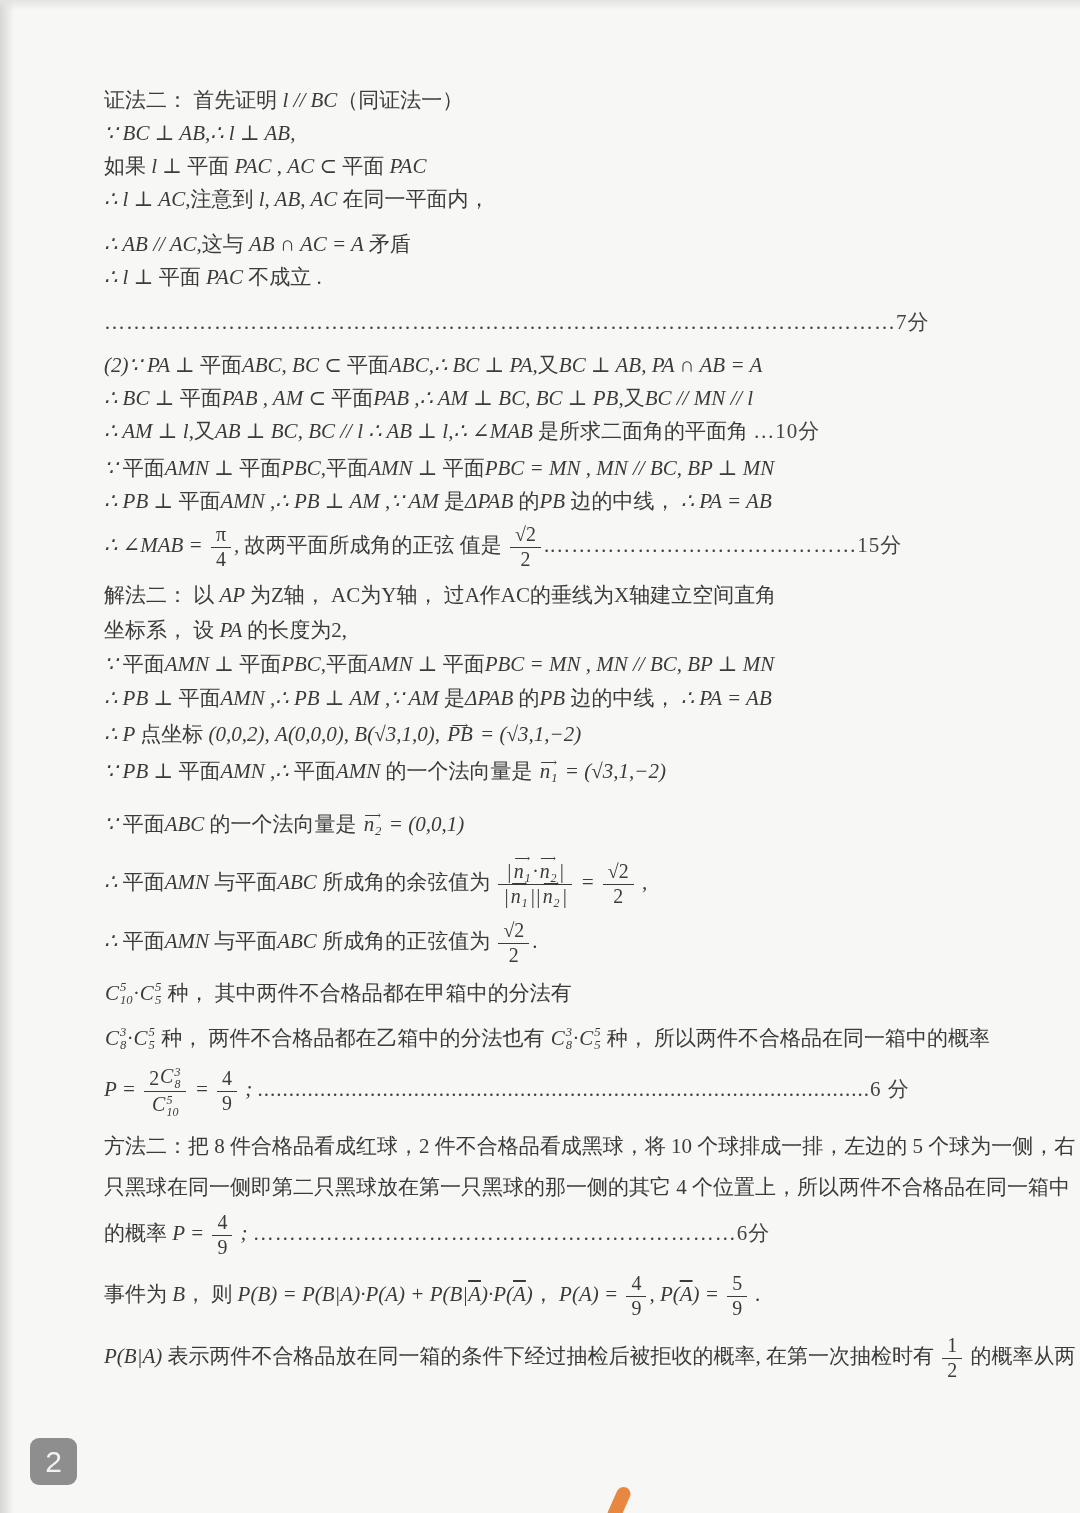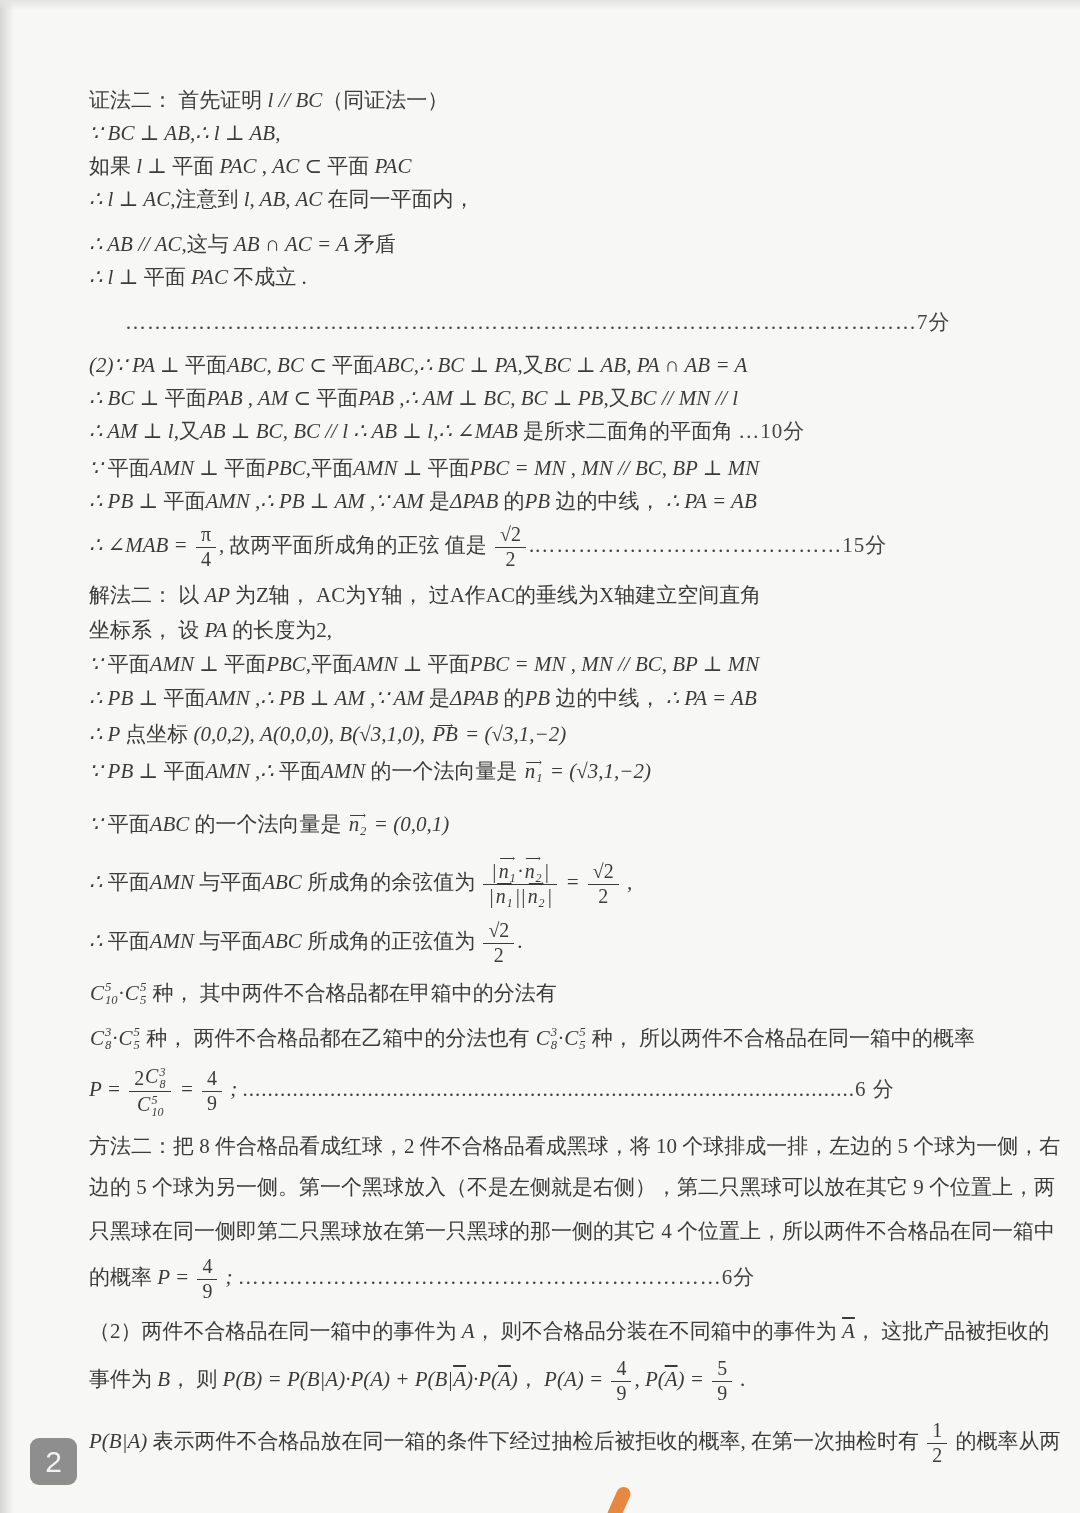--- a/index.html
+++ b/index.html
@@ -11,21 +11,21 @@
   }
   .page-edge{
     position:absolute;left:0;top:0;bottom:0;width:14px;
     background:linear-gradient(90deg,#d6d6d4,rgba(247,247,245,0));
   }
   .page-edge-top{
     position:absolute;left:0;top:0;right:0;height:10px;
     background:linear-gradient(180deg,#e3e3e1,rgba(247,247,245,0));
   }
   .content{
-    position:absolute;left:89px;top:86px;width:890px;
+    position:absolute;left:104px;top:86px;width:890px;
     font-size:21px;
   }
   .line{
     line-height:29px;
     white-space:nowrap;
   }
   .t{font-style:normal;}
   .m{font-style:italic;}
   .d{letter-spacing:1px;color:#454545;}
   .frac{
@@ -70,21 +70,21 @@
 <div class="page-edge"></div>
 <div class="page-edge-top"></div>
 
 <div class="content" id="doc">
     <div class="line" style="margin-bottom: 4px;"><span class="t">证法二： 首先证明  </span><span class="m">l // BC</span><span class="t">（同证法一）</span></div>
     <div class="line" style="margin-bottom: 4px;"><span class="m">∵ BC ⊥ AB,∴ l ⊥ AB,</span></div>
     <div class="line" style="margin-bottom: 4px;"><span class="t">如果 </span><span class="m">l ⊥ </span><span class="t">平面 </span><span class="m">PAC</span><span class="t"> , </span><span class="m">AC ⊂ </span><span class="t">平面 </span><span class="m">PAC</span></div>
     <div class="line" style="margin-bottom: 16px;"><span class="m">∴ l ⊥ AC,</span><span class="t">注意到 </span><span class="m">l, AB, AC </span><span class="t">在同一平面内，</span></div>
     <div class="line" style="margin-bottom: 4px;"><span class="m">∴ AB // AC,</span><span class="t">这与 </span><span class="m">AB ∩ AC = A </span><span class="t">矛盾</span></div>
     <div class="line" style="margin-bottom: 16px;"><span class="m">∴ l ⊥ </span><span class="t">平面 </span><span class="m">PAC </span><span class="t">不成立 .</span></div>
-    <div class="line" style="margin-bottom: 14px; margin-left: 36px;"><span class="d">………………………………………………………………………………………………7分</span></div>
+    <div class="line" style="margin-bottom: 14px;"><span class="d">………………………………………………………………………………………………7分</span></div>
     <div class="line" style="margin-bottom: 4px;"><span class="m">(2)∵ PA ⊥ </span><span class="t">平面</span><span class="m">ABC, BC ⊂ </span><span class="t">平面</span><span class="m">ABC,∴ BC ⊥ PA,</span><span class="t">又</span><span class="m">BC ⊥ AB, PA ∩ AB = A</span></div>
     <div class="line" style="margin-bottom: 4px;"><span class="m">∴ BC ⊥ </span><span class="t">平面</span><span class="m">PAB , AM ⊂ </span><span class="t">平面</span><span class="m">PAB ,∴ AM ⊥ BC, BC ⊥ PB,</span><span class="t">又</span><span class="m">BC // MN // l</span></div>
     <div class="line" style="margin-bottom: 8px;"><span class="m">∴ AM ⊥ l,</span><span class="t">又</span><span class="m">AB ⊥ BC, BC // l ∴ AB ⊥ l,∴ ∠MAB </span><span class="t">是所求二面角的平面角 </span><span class="d">…10分</span></div>
     <div class="line" style="margin-bottom: 4px;"><span class="m">∵ </span><span class="t">平面</span><span class="m">AMN ⊥ </span><span class="t">平面</span><span class="m">PBC,</span><span class="t">平面</span><span class="m">AMN ⊥ </span><span class="t">平面</span><span class="m">PBC = MN , MN // BC, BP ⊥ MN</span></div>
     <div class="line" style="margin-bottom: 8px;"><span class="m">∴ PB ⊥ </span><span class="t">平面</span><span class="m">AMN ,∴ PB ⊥ AM ,∵ AM </span><span class="t">是</span><span class="m">ΔPAB </span><span class="t">的</span><span class="m">PB </span><span class="t">边的中线， </span><span class="m">∴ PA = AB</span></div>
     <div class="line" style="margin-bottom: 10px;"><span class="m">∴ ∠MAB = </span><span class="frac">
         <span class="num">π</span>
         <span class="den">4</span>
       </span><span class="m">, </span><span class="t">故两平面所成角的正弦 值是 </span><span class="frac">
         <span class="num">√2</span>
@@ -176,27 +176,25 @@
               <span class="ss-sup">5</span>
               <span class="ss-sub">10</span>
             </span>
           </span>
         </span>
       </span><span class="m"> = </span><span class="frac">
         <span class="num">4</span>
         <span class="den">9</span>
       </span><span class="m"> ; </span><span class="d">..................................................................................................6 分</span></div>
     <div class="line" style="margin-bottom: 12px;"><span class="t">方法二：把 8 件合格品看成红球，2 件不合格品看成黑球，将 10 个球排成一排，左边的 5 个球为一侧，右</span></div>
-    <div class="line" style="margin-bottom: 15px;"><span class="t">边的 5 个球为另一侧。第一个黑球放入（不是左侧就是右侧），第二只黑球可以放在其它 9 个位置上，两</span></div>
     <div class="line" style="margin-bottom: 10px;"><span class="t">只黑球在同一侧即第二只黑球放在第一只黑球的那一侧的其它 4 个位置上，所以两件不合格品在同一箱中</span></div>
     <div class="line" style="margin-bottom: 14px;"><span class="t">的概率 </span><span class="m">P = </span><span class="frac">
         <span class="num">4</span>
         <span class="den">9</span>
       </span><span class="m"> ; </span><span class="d">…………………………………………………………6分</span></div>
-    <div class="line" style="margin-bottom: 12px;"><span class="t">（2）两件不合格品在同一箱中的事件为 </span><span class="m">A</span><span class="t">， 则不合格品分装在不同箱中的事件为 </span><span class="bar">A</span><span class="t">， 这批产品被拒收的</span></div>
     <div class="line" style="margin-bottom: 15px;"><span class="t">事件为 </span><span class="m">B</span><span class="t">， 则 </span><span class="m">P(B) = P(B|A)·P(A) + P(B|</span><span class="bar">A</span><span class="m">)·P(</span><span class="bar">A</span><span class="m">)</span><span class="t">， </span><span class="m">P(A) = </span><span class="frac">
         <span class="num">4</span>
         <span class="den">9</span>
       </span><span class="m">, P(</span><span class="bar">A</span><span class="m">) = </span><span class="frac">
         <span class="num">5</span>
         <span class="den">9</span>
       </span><span class="m"> .</span></div>
     <div class="line" style="margin-bottom: 0px;"><span class="m">P(B|A) </span><span class="t">表示两件不合格品放在同一箱的条件下经过抽检后被拒收的概率, 在第一次抽检时有 </span><span class="frac">
         <span class="num">1</span>
         <span class="den">2</span>

